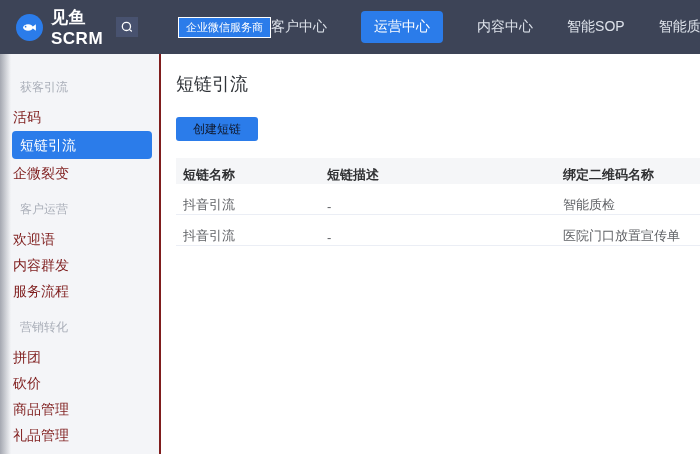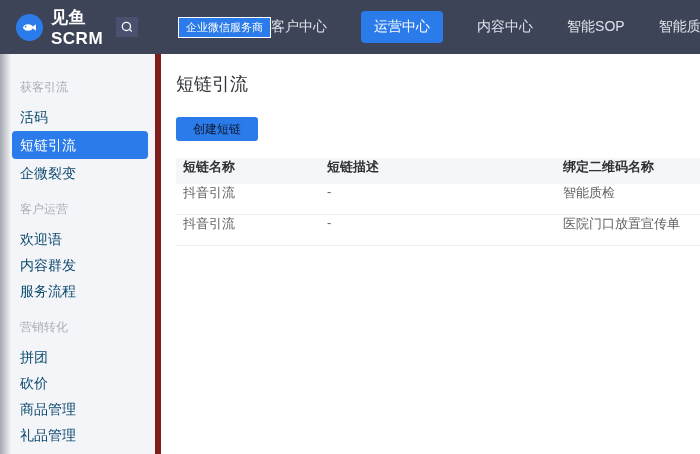--- a/index.html
+++ b/index.html
@@ -59,39 +59,39 @@
     background: #2b7cea; color: #ffffff;
     padding: 7px 13px; border-radius: 4px;
   }
 
   
   .page-body { display: flex; height: 400px; }
 
   .sidebar {
     width: 161px;
     background: #f4f5f8;
-    border-right: 6px solid #7f1d1d;
+    border-right: 2px solid #7f1d1d;
     position: relative;
     padding-top: 10px;
     flex: none;
   }
   .edge-shadow {
     position: absolute; left: 0; top: 0; bottom: 0; width: 11px;
     background: linear-gradient(to right, rgba(45,52,70,0.40), rgba(45,52,70,0));
     pointer-events: none;
   }
   .section-title {
     font-size: 12px; color: #a9aeb8;
     margin: 15px 0 8px 20px;
   }
   .sidebar .section:first-child .section-title { margin-top: 8px; }
   .side-item {
     height: 26px; line-height: 26px;
-    font-size: 14px; color: #0c4a6e;
-    padding-left: 20px;
+    font-size: 14px; color: #7f1d1d;
+    padding-left: 13px;
     cursor: pointer;
     white-space: nowrap;
   }
   .side-item.active {
     background: #2b7cea; color: #ffffff;
     border-radius: 4px;
     margin: 1px 7px 1px 12px;
     padding-left: 8px;
     height: 28px; line-height: 28px;
   }
@@ -110,21 +110,21 @@
     background: #2b7cea; color: #0f172a;
     border: none; border-radius: 3px;
     font-size: 12px;
     font-family: "Liberation Sans", "DejaVu Sans", sans-serif;
     height: 24px; padding: 0 17px;
     cursor: pointer;
   }
 
   
   .table { margin-top: 17px; width: 100%; }
-  .trow, .thead { display: flex; align-items: flex-start; }
+  .trow, .thead { display: flex; align-items: flex-end; }
   .thead {
     background: #f5f6f8;
     height: 26px;
     font-size: 13px; font-weight: bold; color: #303133;
   }
   .trow {
     height: 31px;
     font-size: 13px; color: #606266;
     border-bottom: 1px solid #ebeef5;
   }

